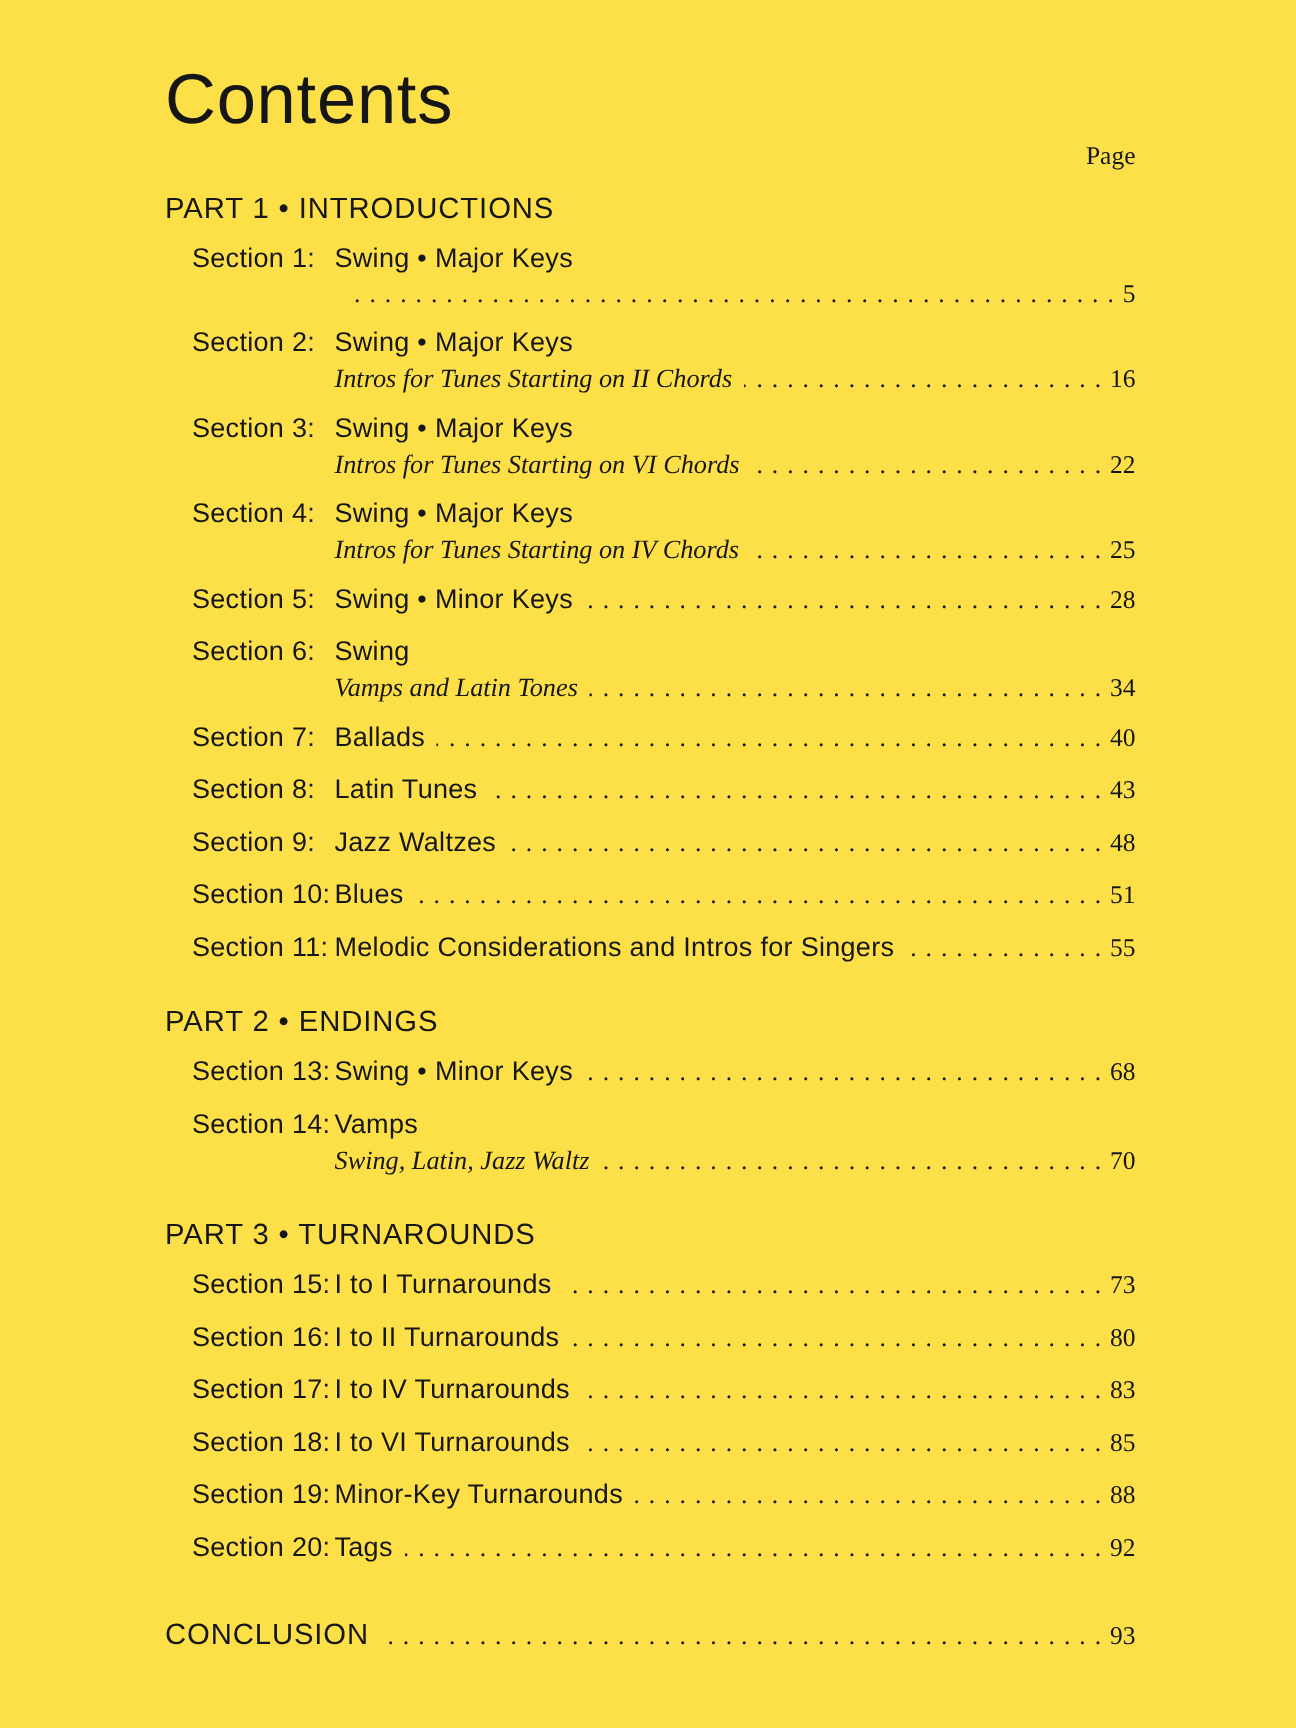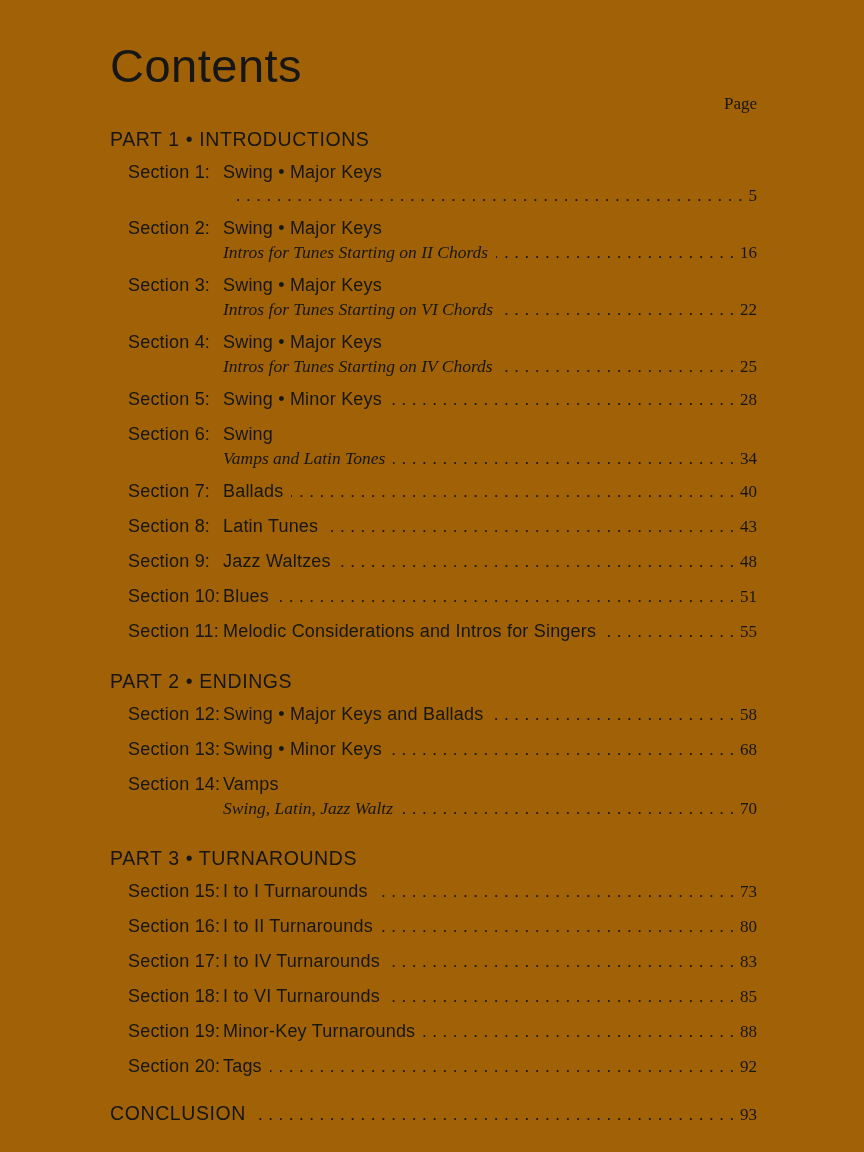--- a/index.html
+++ b/index.html
@@ -4,21 +4,21 @@
 <style>
   * { margin: 0; padding: 0; box-sizing: border-box; }
   html, body { background: #e8e8e8; }
   body { font-family: "Liberation Sans", sans-serif; }
 
   .page {
     position: relative;
     width: 864px;
     height: 1152px;
     margin: 0 auto;
-    background: #a16207;
+    background: #fde047;
     color: #161616;
     padding: 40px 107px 0 110px;
     overflow: hidden;
   }
 
   h1.doc-title {
     font-size: 47px;
     line-height: 52px;
     font-weight: 400;
     letter-spacing: 0.5px;
@@ -92,21 +92,21 @@
   .pagenum {
     font-family: "Liberation Serif", serif;
     font-size: 17px;
     white-space: nowrap;
   }
 
   .conclusion-row {
     display: flex;
     align-items: baseline;
     line-height: 22px;
-    margin-top: 24px;
+    margin-top: 36px;
   }
   .conclusion-label {
     font-size: 19.5px;
     letter-spacing: 0.6px;
     white-space: nowrap;
   }
 </style>
 </head>
 <body>
 
@@ -227,28 +227,20 @@
               <span class="pagenum">55</span>
             </div>
           </div>
         </div>
       </section>
       <section class="toc-part">
         <h2 class="part-heading">PART 2 • ENDINGS</h2>
         <div class="entries">
           <div class="entry">
             <div class="row">
-              <span class="entry-label">Section 12:</span>
-              <span class="entry-title">Swing • Major Keys and Ballads</span>
-              <span class="leader"></span>
-              <span class="pagenum">58</span>
-            </div>
-          </div>
-          <div class="entry">
-            <div class="row">
               <span class="entry-label">Section 13:</span>
               <span class="entry-title">Swing • Minor Keys</span>
               <span class="leader"></span>
               <span class="pagenum">68</span>
             </div>
           </div>
           <div class="entry has-sub">
             <div class="row">
               <span class="entry-label">Section 14:</span>
               <span class="entry-title">Vamps</span>

